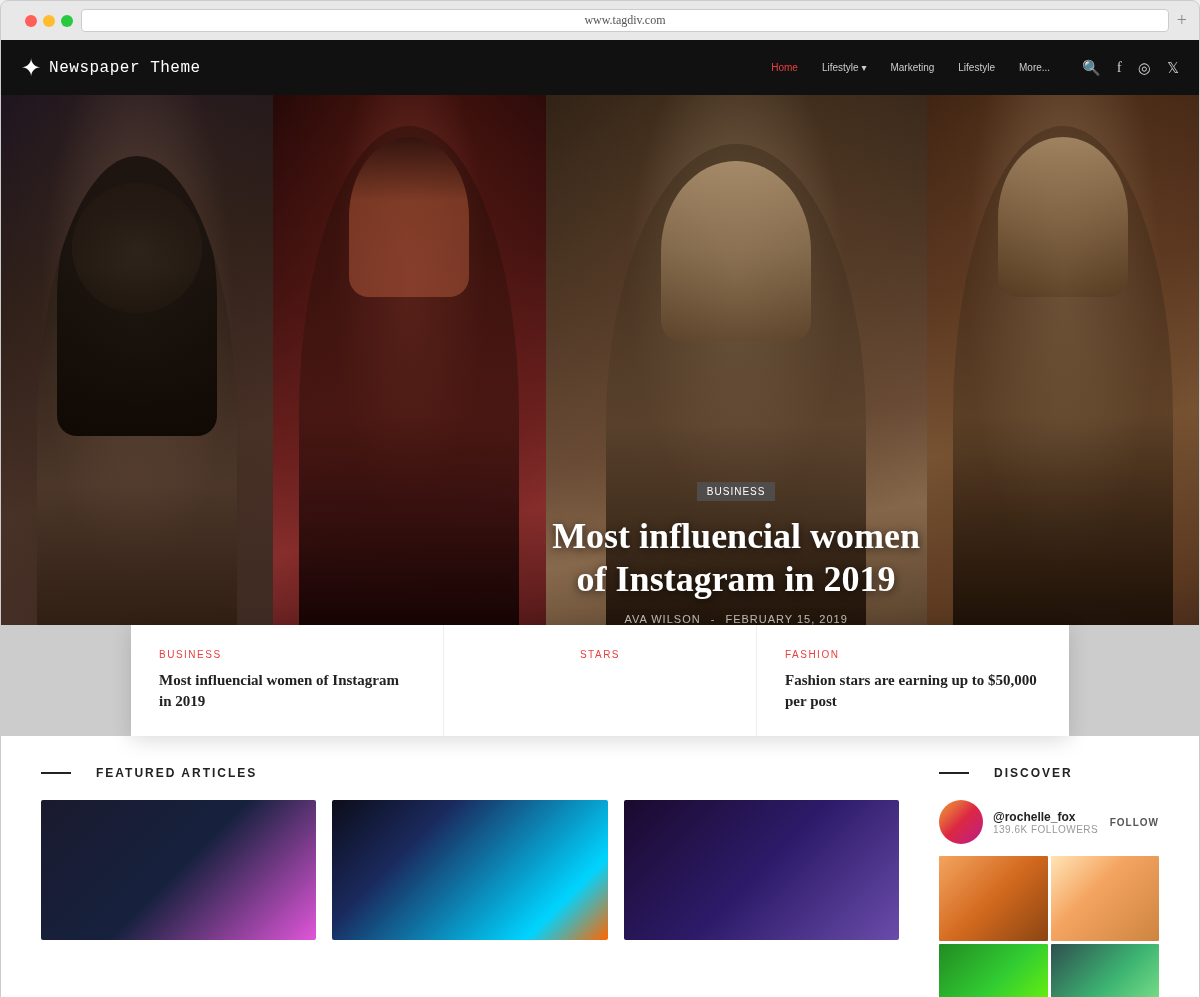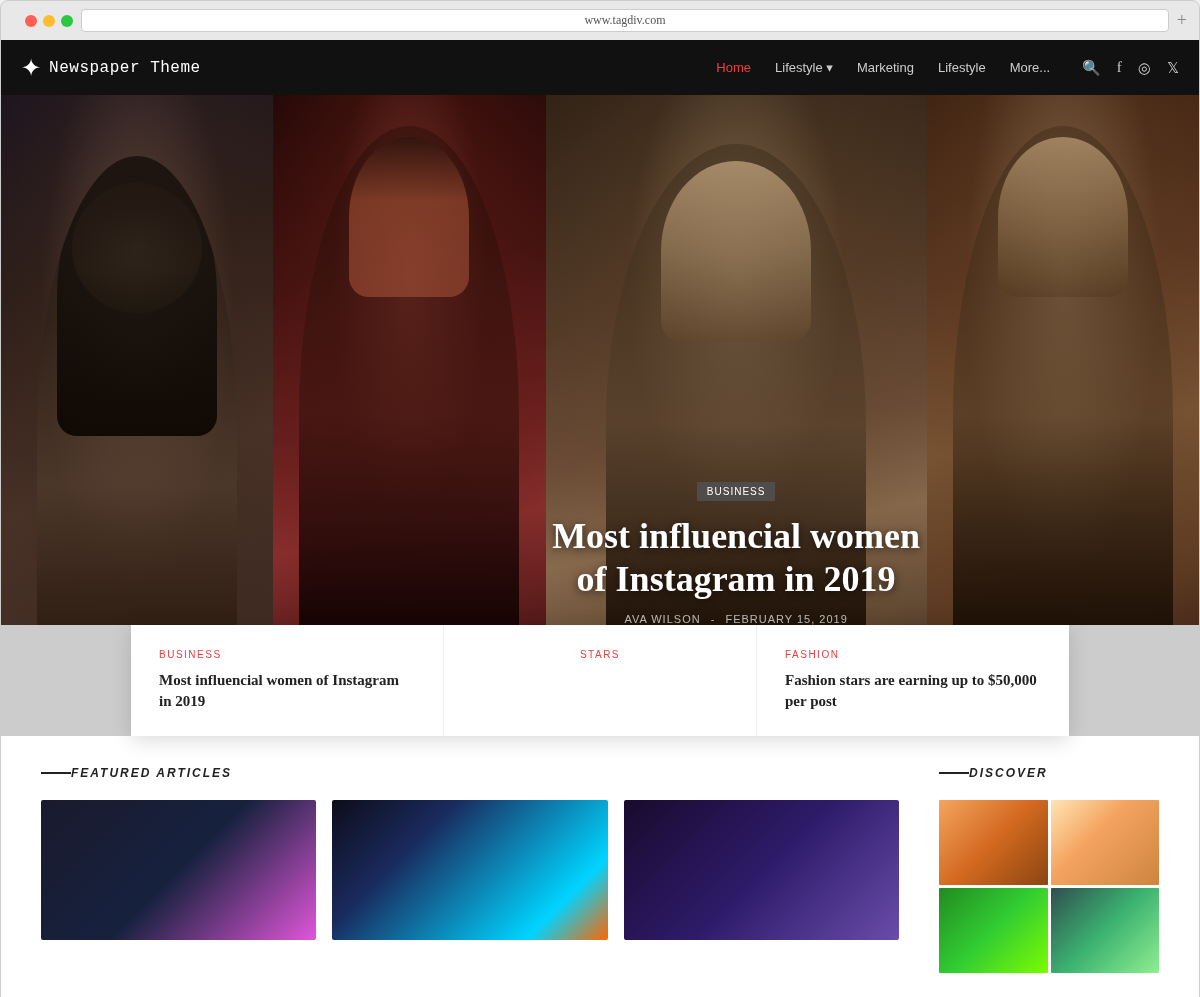--- a/index.html
+++ b/index.html
@@ -70,21 +70,21 @@
       letter-spacing: 0.5px;
     }
     .nav-links {
       margin-left: auto;
       display: flex;
       align-items: center;
       gap: 24px;
     }
     .nav-link {
       color: #ccc;
-      font-size: 13px;
+      font-size: 10px;
       font-family: Arial, sans-serif;
       cursor: pointer;
       text-decoration: none;
     }
     .nav-link.active { color: #e84040; }
     .nav-icons {
       display: flex;
       align-items: center;
       gap: 16px;
       margin-left: 8px;
@@ -179,23 +179,22 @@
       color: #222;
       line-height: 1.4;
       font-weight: bold;
     }
     .featured-left {
       flex: 1;
     }
     .section-header {
       display: flex;
       align-items: center;
-      gap: 0;
+      gap: 25px;
       margin-bottom: 20px;
-      font-style: italic;
     }
     .section-header-line {
       width: 30px;
       height: 2px;
       background: #222;
     }
     .section-header-title {
       font-size: 12px;
       font-family: Arial, sans-serif;
       font-weight: bold;
@@ -401,20 +400,28 @@
             <div class="article-img art-img-3"></div>
           </div>
         </div>
       </div>
 
       <div class="discover-section">
         <div class="section-header">
           <div class="section-header-line"></div>
           <span class="section-header-title">DISCOVER</span>
         </div>
+        <div class="discover-user">
+          <div class="discover-avatar"></div>
+          <div class="discover-user-info">
+            <div class="discover-username">@rochelle_fox</div>
+            <div class="discover-followers">139.6K FOLLOWERS</div>
+          </div>
+          <button class="discover-follow-btn">FOLLOW</button>
+        </div>
         <div class="discover-photos">
           <div class="discover-photo dp-1"></div>
           <div class="discover-photo dp-2"></div>
           <div class="discover-photo dp-3"></div>
           <div class="discover-photo dp-4"></div>
         </div>
       </div>
     </div>
 
   </div>

